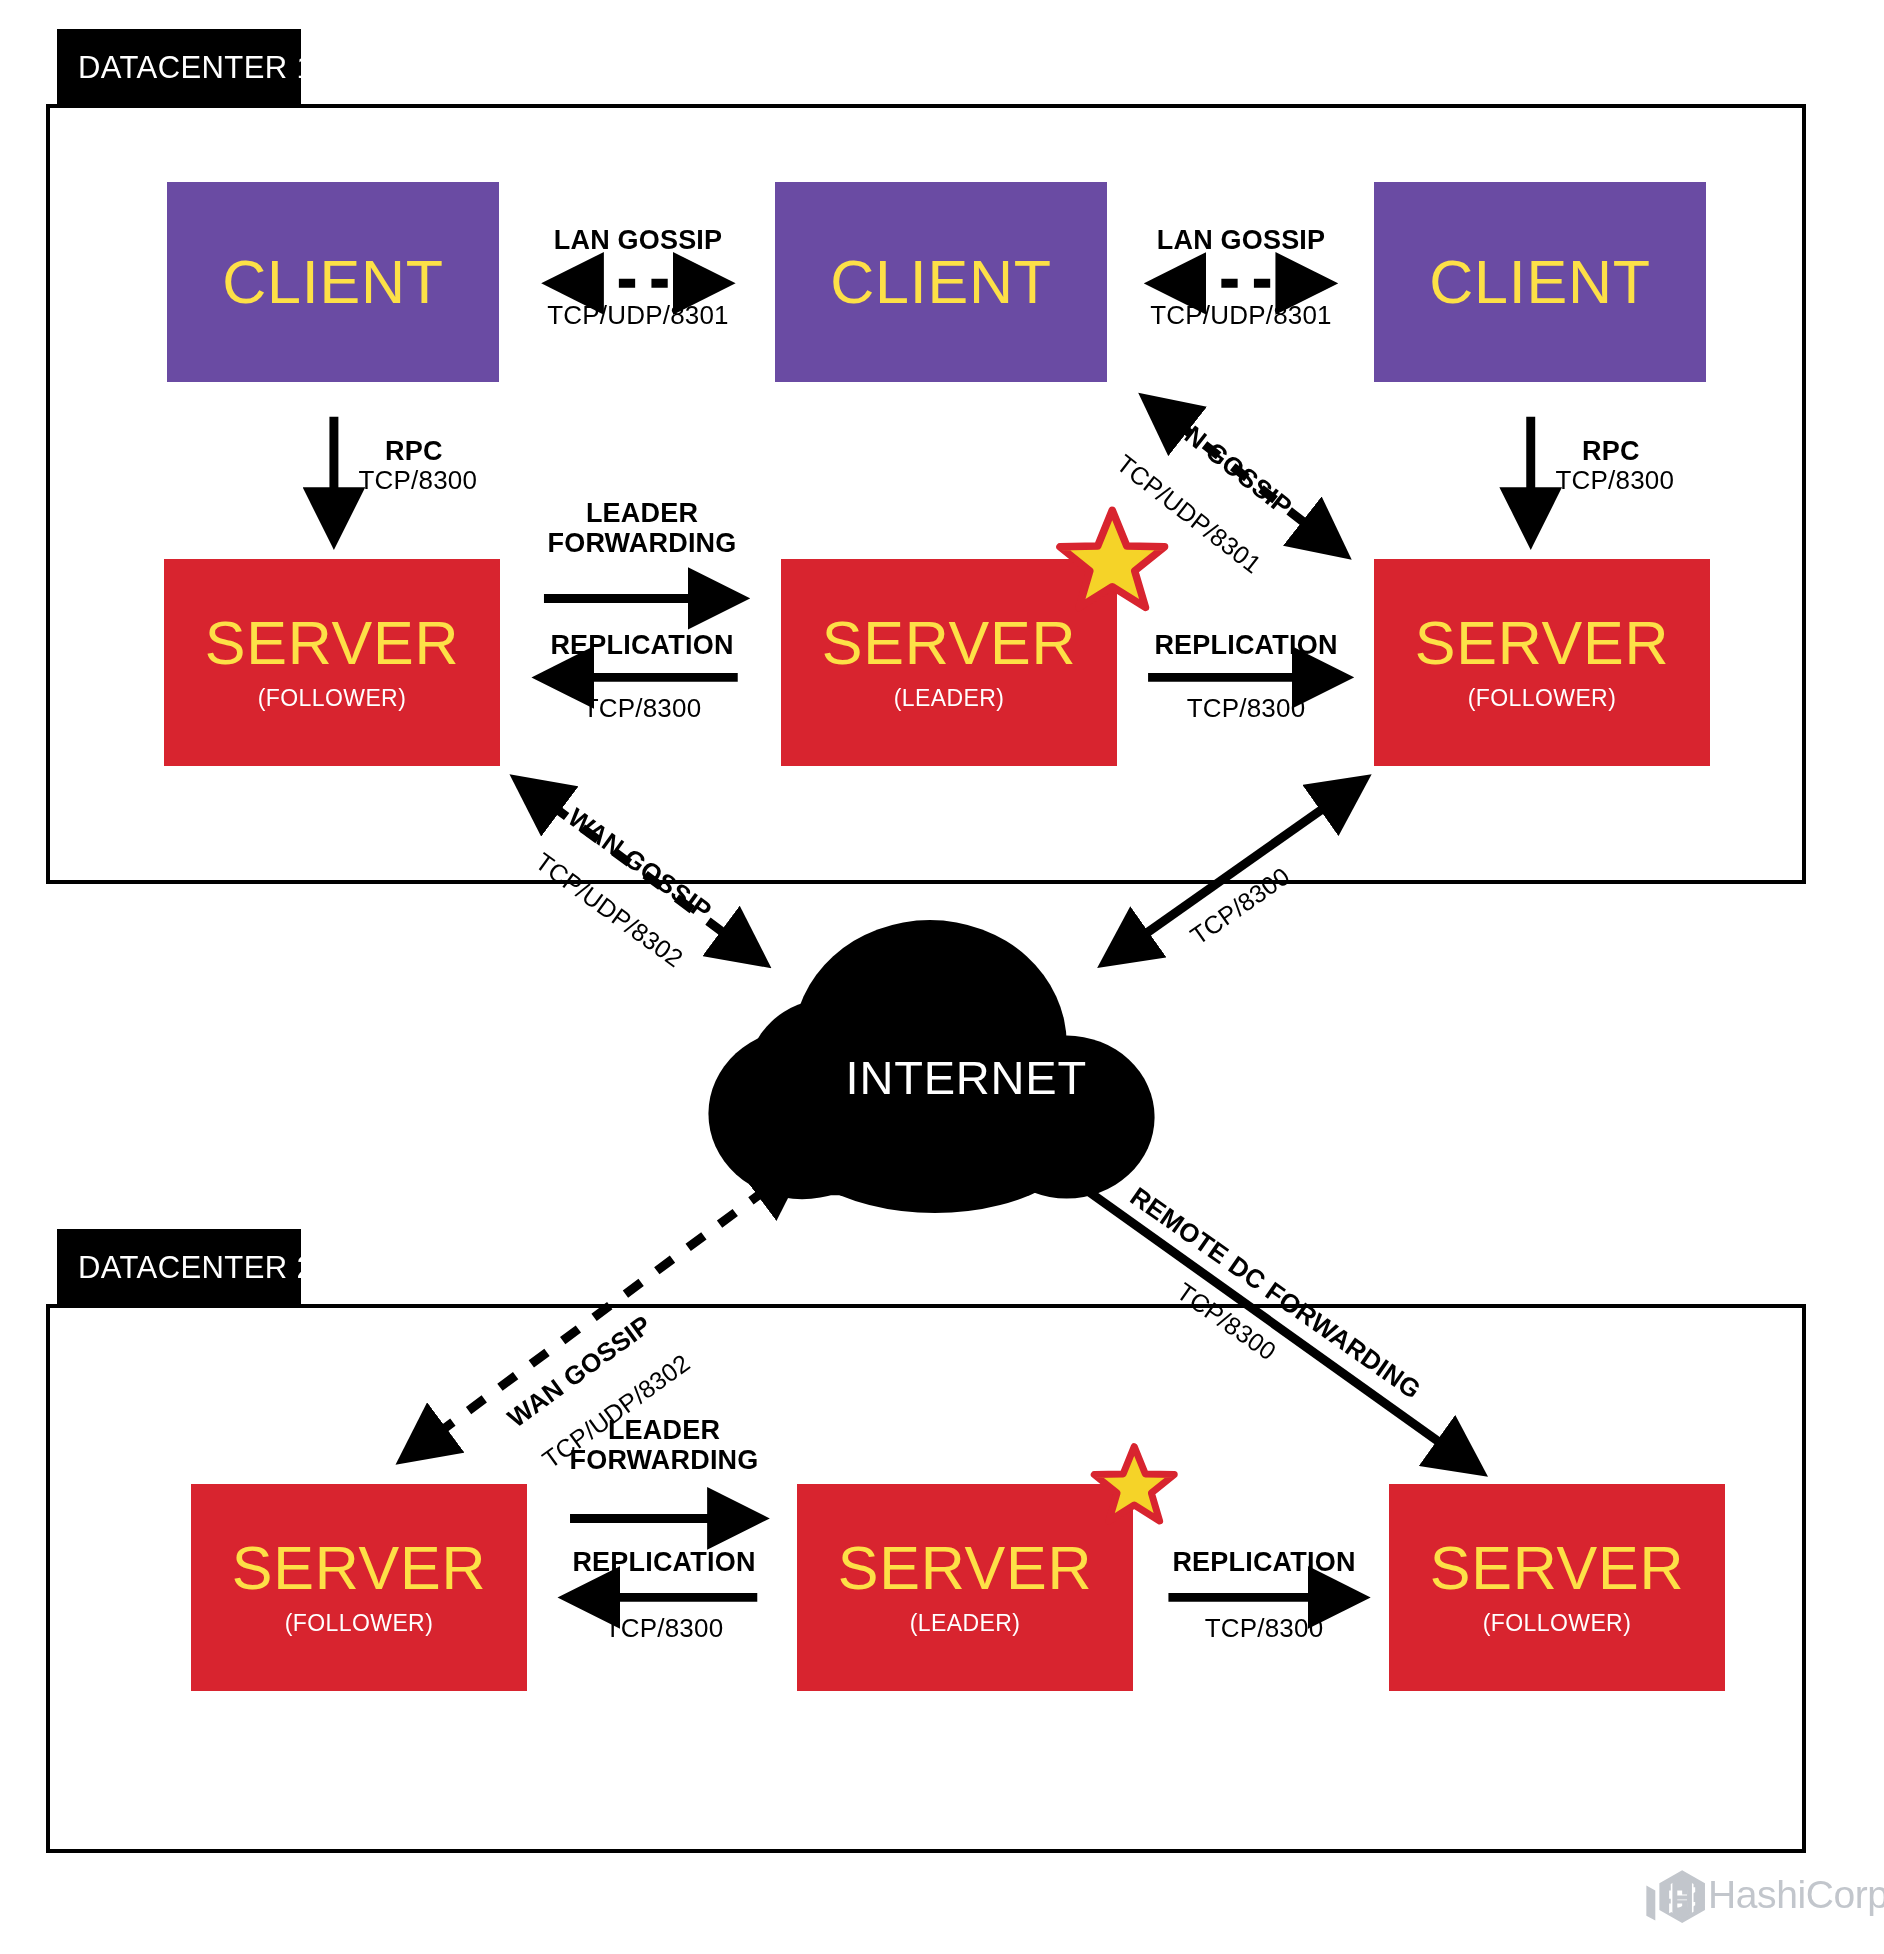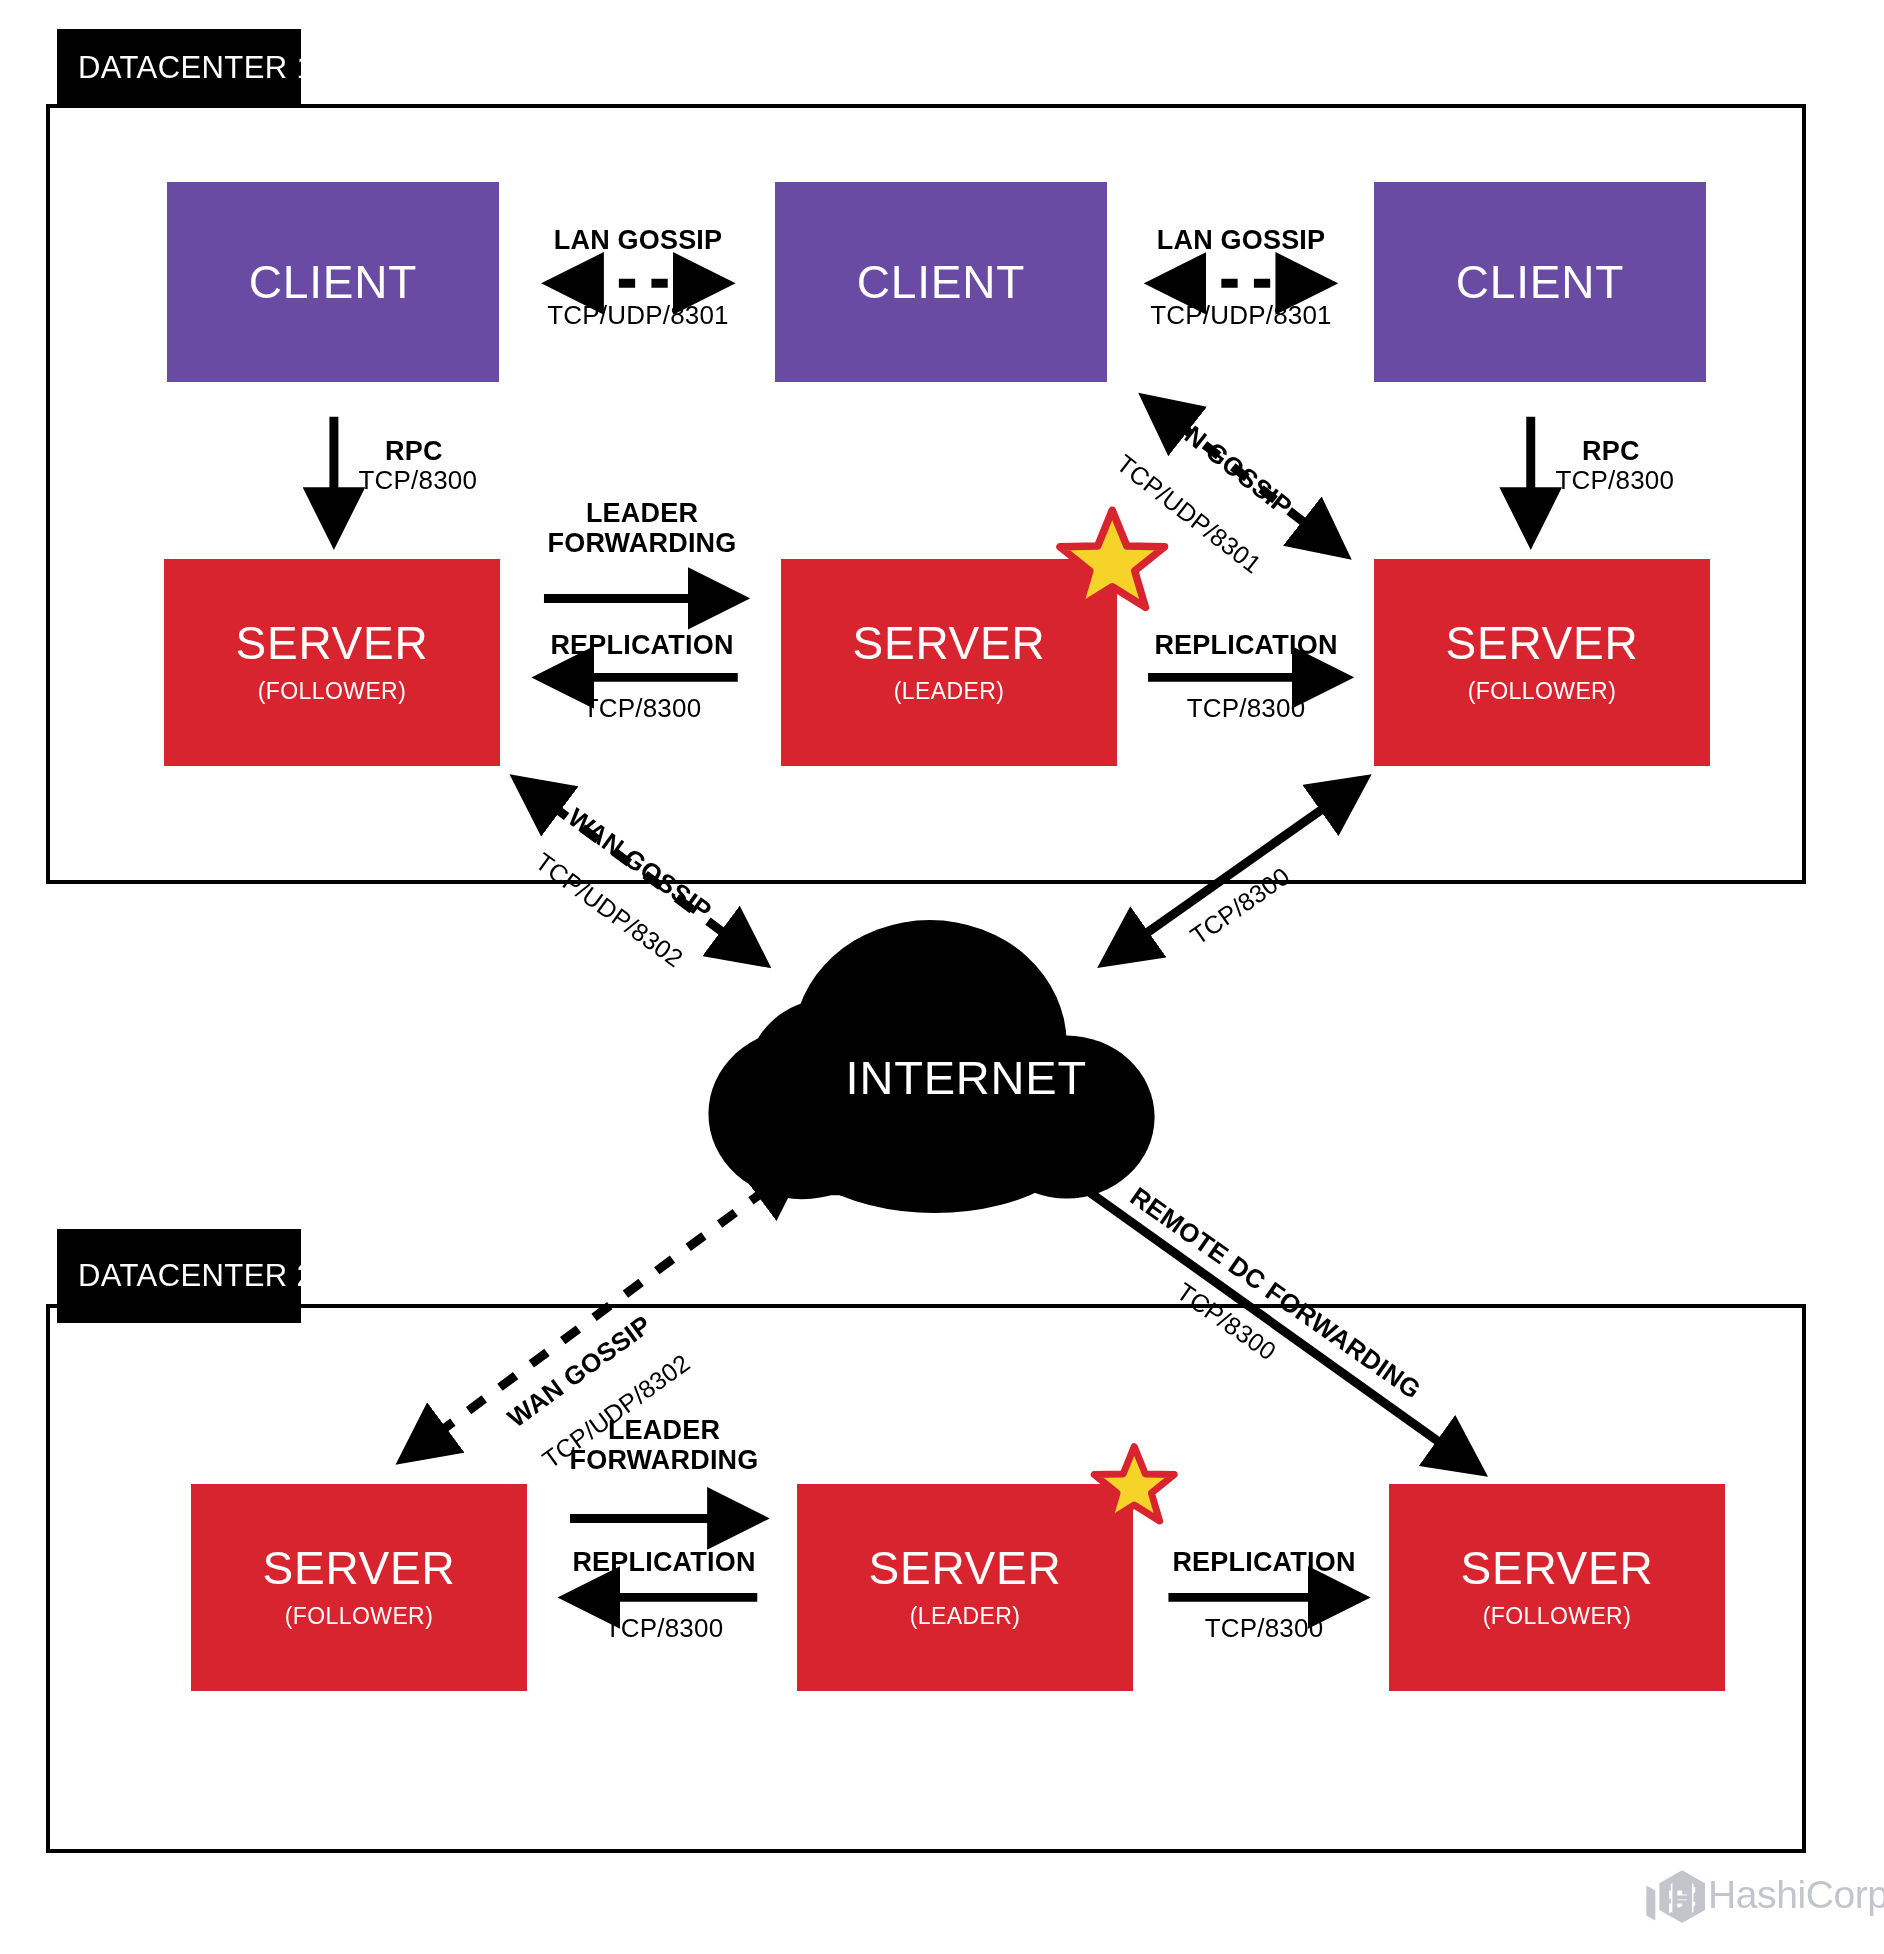--- a/index.html
+++ b/index.html
@@ -10,21 +10,21 @@
 
   
   .dc-frame{position:absolute;border:4.1px solid #000;background:transparent;box-sizing:border-box;}
   .dc-tab{position:absolute;background:#000;color:#fff;display:flex;align-items:center;
           padding:0 21px;box-sizing:border-box;letter-spacing:0.4px;}
   .dc-tab span{font-size:31px;font-weight:400;color:#fff;white-space:nowrap;}
 
   
   .node{position:absolute;display:flex;flex-direction:column;align-items:center;
         justify-content:center;box-sizing:border-box;}
-  .node .n-title{color:#ffffff;font-size:46px;font-weight:400;letter-spacing:0.8px;line-height:1;}
+  .node .n-title{color:#fde047;font-size:61px;font-weight:400;letter-spacing:0.8px;line-height:1;}
   .node .n-sub{color:#fff;font-size:23px;font-weight:400;margin-top:11.4px;letter-spacing:0.4px;}
   .client{background:#6a4ba3;}
   .server{background:#d8242f;}
 
   
   .lbl{position:absolute;text-align:center;color:#000;white-space:nowrap;}
   .lbl .t1{font-size:27px;font-weight:bold;line-height:1.12;letter-spacing:0.2px;}
   .lbl .t2{font-size:26px;font-weight:400;line-height:1.12;letter-spacing:0.2px;}
 
   .rot-lbl{position:absolute;white-space:nowrap;color:#000;transform-origin:left top;}
@@ -45,21 +45,21 @@
 <body>
 
 <div class="stage">
 
   <div class="dc-frame" style="left:46px;top:104px;width:1760px;height:780px;"></div>
   <div class="dc-tab" style="left:57px;top:29px;width:244px;height:78px;">
     <span>DATACENTER 1</span>
   </div>
 
   <div class="dc-frame" style="left:46px;top:1304px;width:1760px;height:549px;"></div>
-  <div class="dc-tab" style="left:57px;top:1229px;width:244px;height:94px;">
+  <div class="dc-tab" style="left:57px;top:1229px;width:244px;height:78px;">
     <span>DATACENTER 2</span>
   </div>
 
   <div class="node client" style="left:167px;top:182px;width:332px;height:200px;">
     <div class="n-title">CLIENT</div>
   </div>
   <div class="node client" style="left:775px;top:182px;width:332px;height:200px;">
     <div class="n-title">CLIENT</div>
   </div>
   <div class="node client" style="left:1374px;top:182px;width:332px;height:200px;">

